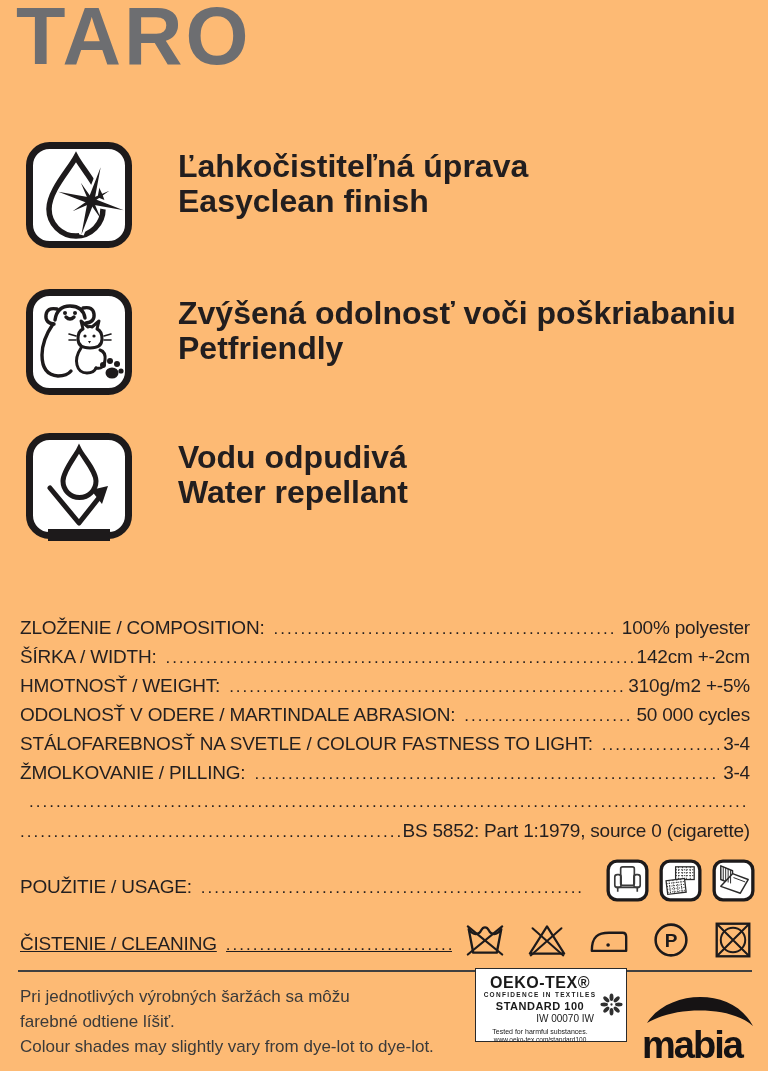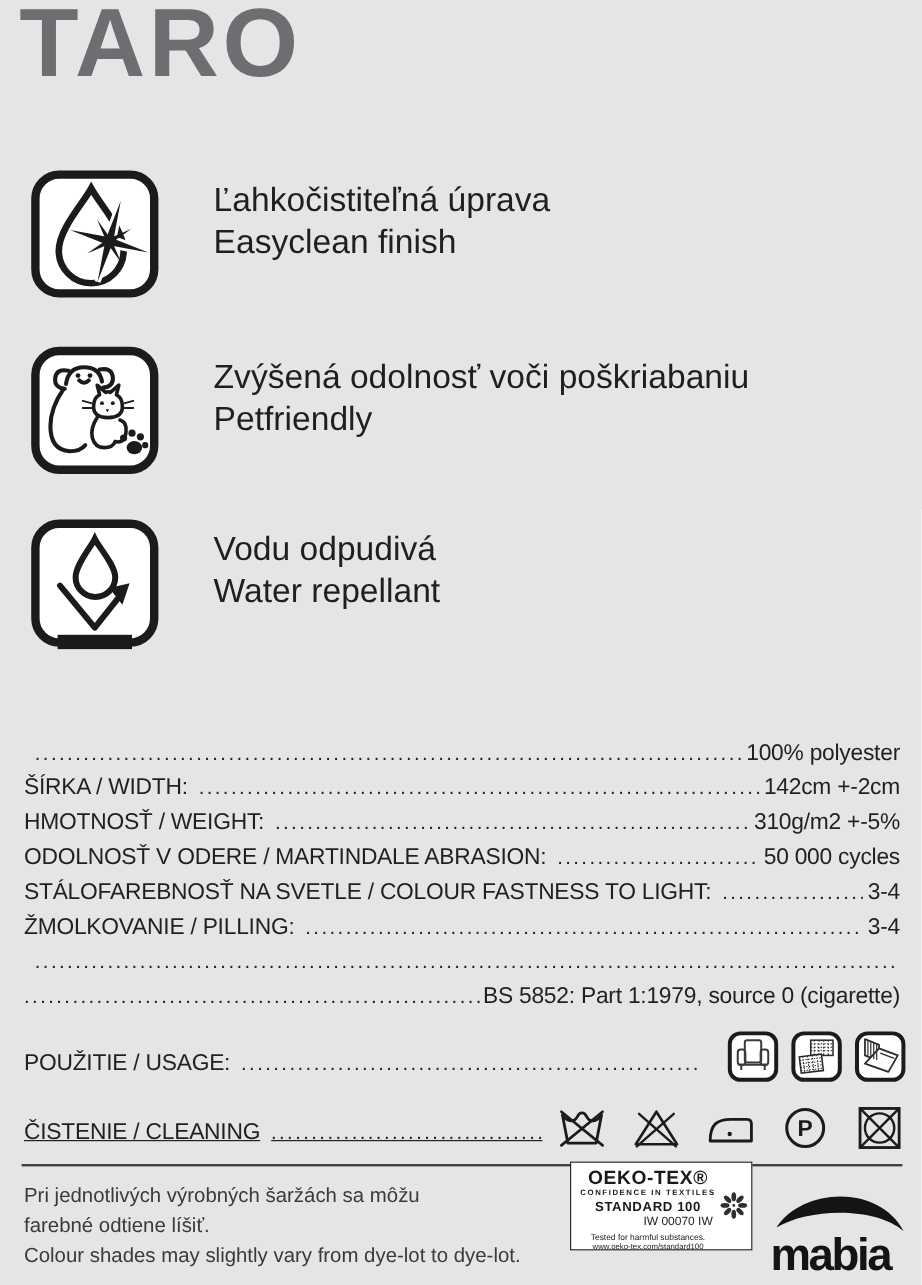--- a/index.html
+++ b/index.html
@@ -1,29 +1,29 @@
 <!DOCTYPE html>
 <html><head>
 <meta charset="utf-8">
 <style>
   * { margin:0; padding:0; box-sizing:border-box; }
   html,body { background:#fff; }
   .page {
-    position:relative; width:768px; height:1071px; background:#e5e5e5;
+    position:relative; width:768px; height:1071px; background:#fdba74;
     font-family:"Liberation Sans", sans-serif; color:#231f20; overflow:hidden;
   }
   .title {
     position:absolute; left:16px; top:-4px; line-height:1;
     font-size:81px; font-weight:bold; letter-spacing:3px; color:#6d6e71;
   }
   
   .feature { position:absolute; left:24px; display:flex; }
   .f1 { top:140px; } .f2 { top:287px; } .f3 { top:431px; }
   .ficon { width:110px; height:110px; flex:none; }
-  .ftext { margin-left:44px; padding-top:9px; font-weight:normal; font-size:28px;
+  .ftext { margin-left:44px; padding-top:9px; font-weight:bold; font-size:32px;
            line-height:35px; color:#221e1f; white-space:nowrap; }
   
   .specs { position:absolute; left:20px; right:18px; top:613px; }
   .srow { display:flex; align-items:baseline; height:29px; font-size:19px;
           line-height:29px; letter-spacing:-0.2px; }
   .slabel { white-space:nowrap; }
   .leader { flex:1 1 auto; overflow:hidden; white-space:nowrap; font-size:17px;
             letter-spacing:2px; margin:0 4px 0 9px; }
   .val { white-space:nowrap; }
   .srow.cont .leader { margin:0 1px 0 0; }
@@ -125,20 +125,21 @@
       <rect x="24" y="107" width="62" height="3.2" fill="#1d1a1b"></rect>
     </svg>
     <div class="ftext">
       <div>Vodu odpudivá</div>
       <div>Water repellant</div>
     </div>
   </div>
 
   <div class="specs">
     <div class="srow">
+      <span class="slabel">ZLOŽENIE / COMPOSITION:</span>
       <span class="leader">................................................................................................................................................................................................................................................</span>
       <span class="val">100% polyester</span>
     </div>
     <div class="srow">
       <span class="slabel">ŠÍRKA / WIDTH:</span>
       <span class="leader">................................................................................................................................................................................................................................................</span>
       <span class="val">142cm +-2cm</span>
     </div>
     <div class="srow">
       <span class="slabel">HMOTNOSŤ / WEIGHT:</span>

